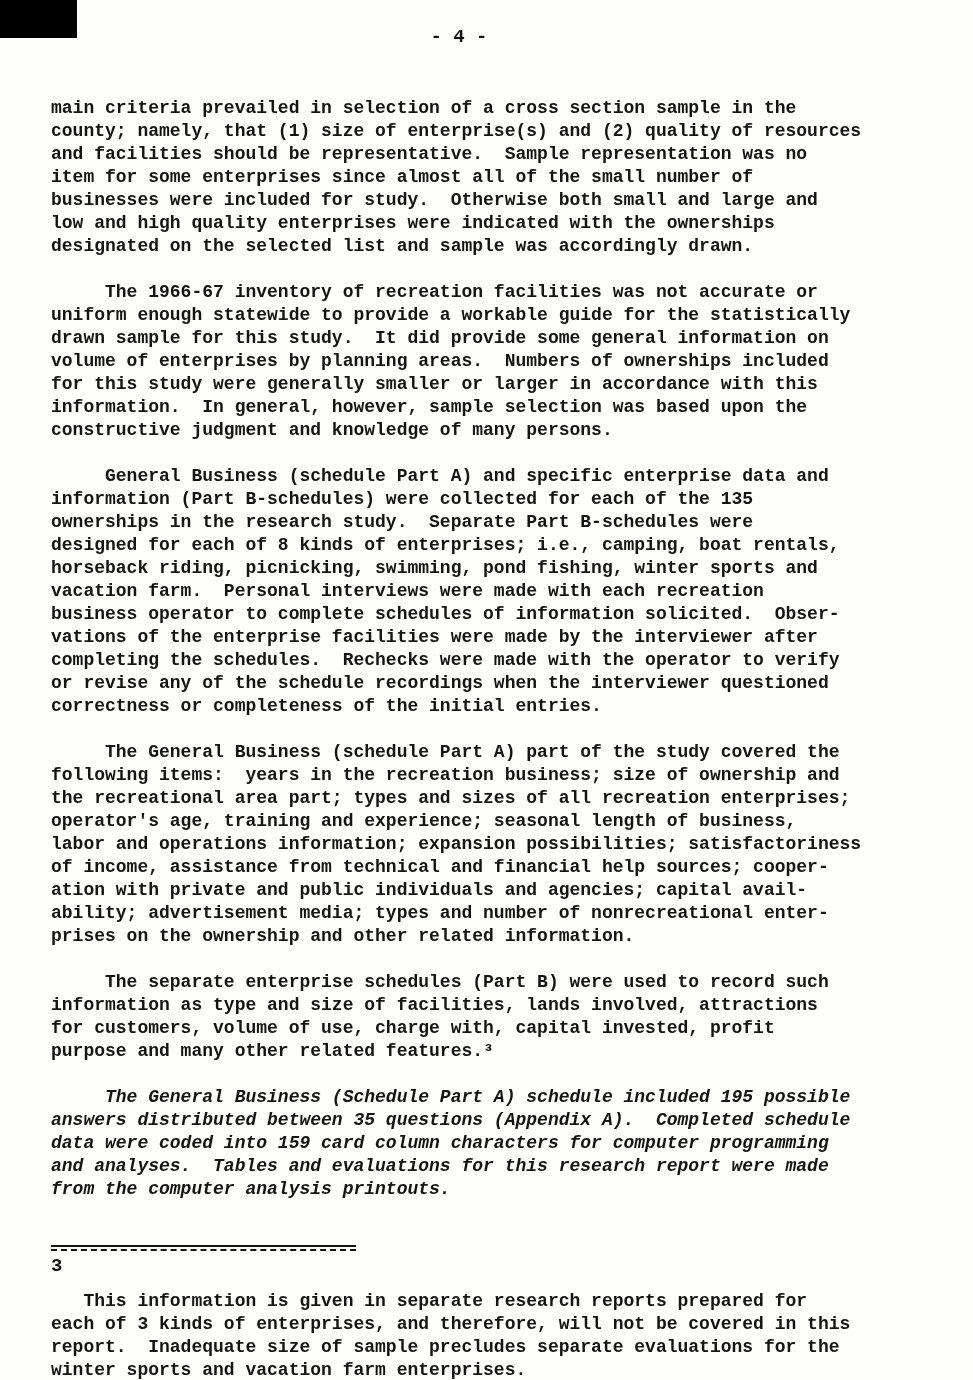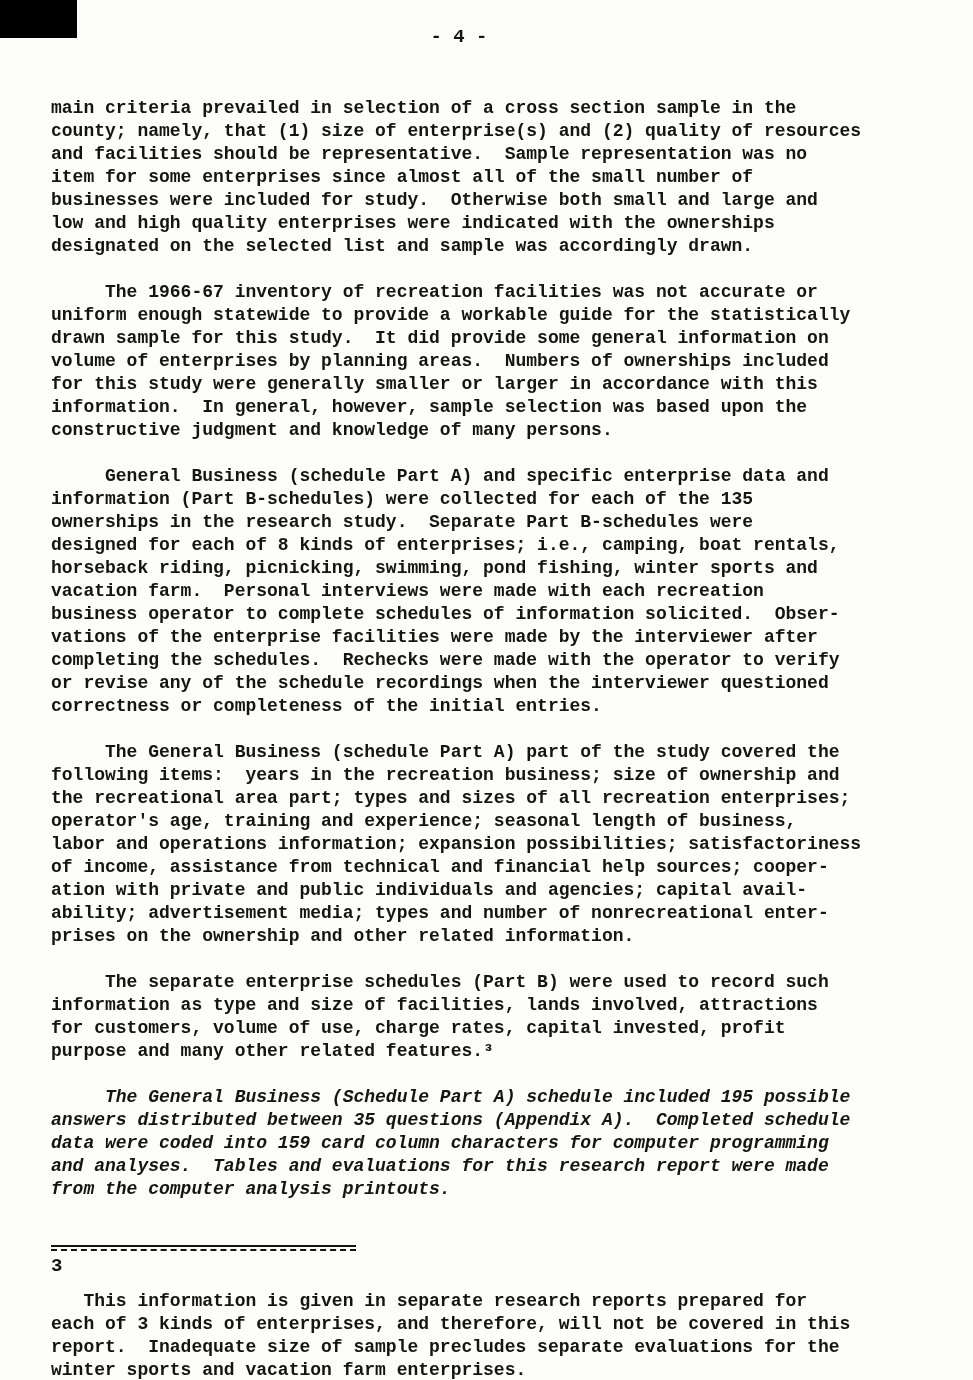--- a/index.html
+++ b/index.html
@@ -112,21 +112,21 @@
 the recreational area part; types and sizes of all recreation enterprises;
 operator's age, training and experience; seasonal length of business,
 labor and operations information; expansion possibilities; satisfactoriness
 of income, assistance from technical and financial help sources; cooper-
 ation with private and public individuals and agencies; capital avail-
 ability; advertisement media; types and number of nonrecreational enter-
 prises on the ownership and other related information.</div>
 
     <div class="para">     The separate enterprise schedules (Part B) were used to record such
 information as type and size of facilities, lands involved, attractions
-for customers, volume of use, charge rates, capital invested, profit
+for customers, volume of use, charge with, capital invested, profit
 purpose and many other related features.³</div>
 
     <div class="para last">     The General Business (Schedule Part A) schedule included 195 possible
 answers distributed between 35 questions (Appendix A).  Completed schedule
 data were coded into 159 card column characters for computer programming
 and analyses.  Tables and evaluations for this research report were made
 from the computer analysis printouts.</div>
 
     <div class="footnote">
       <div class="footnote-rule"></div>

